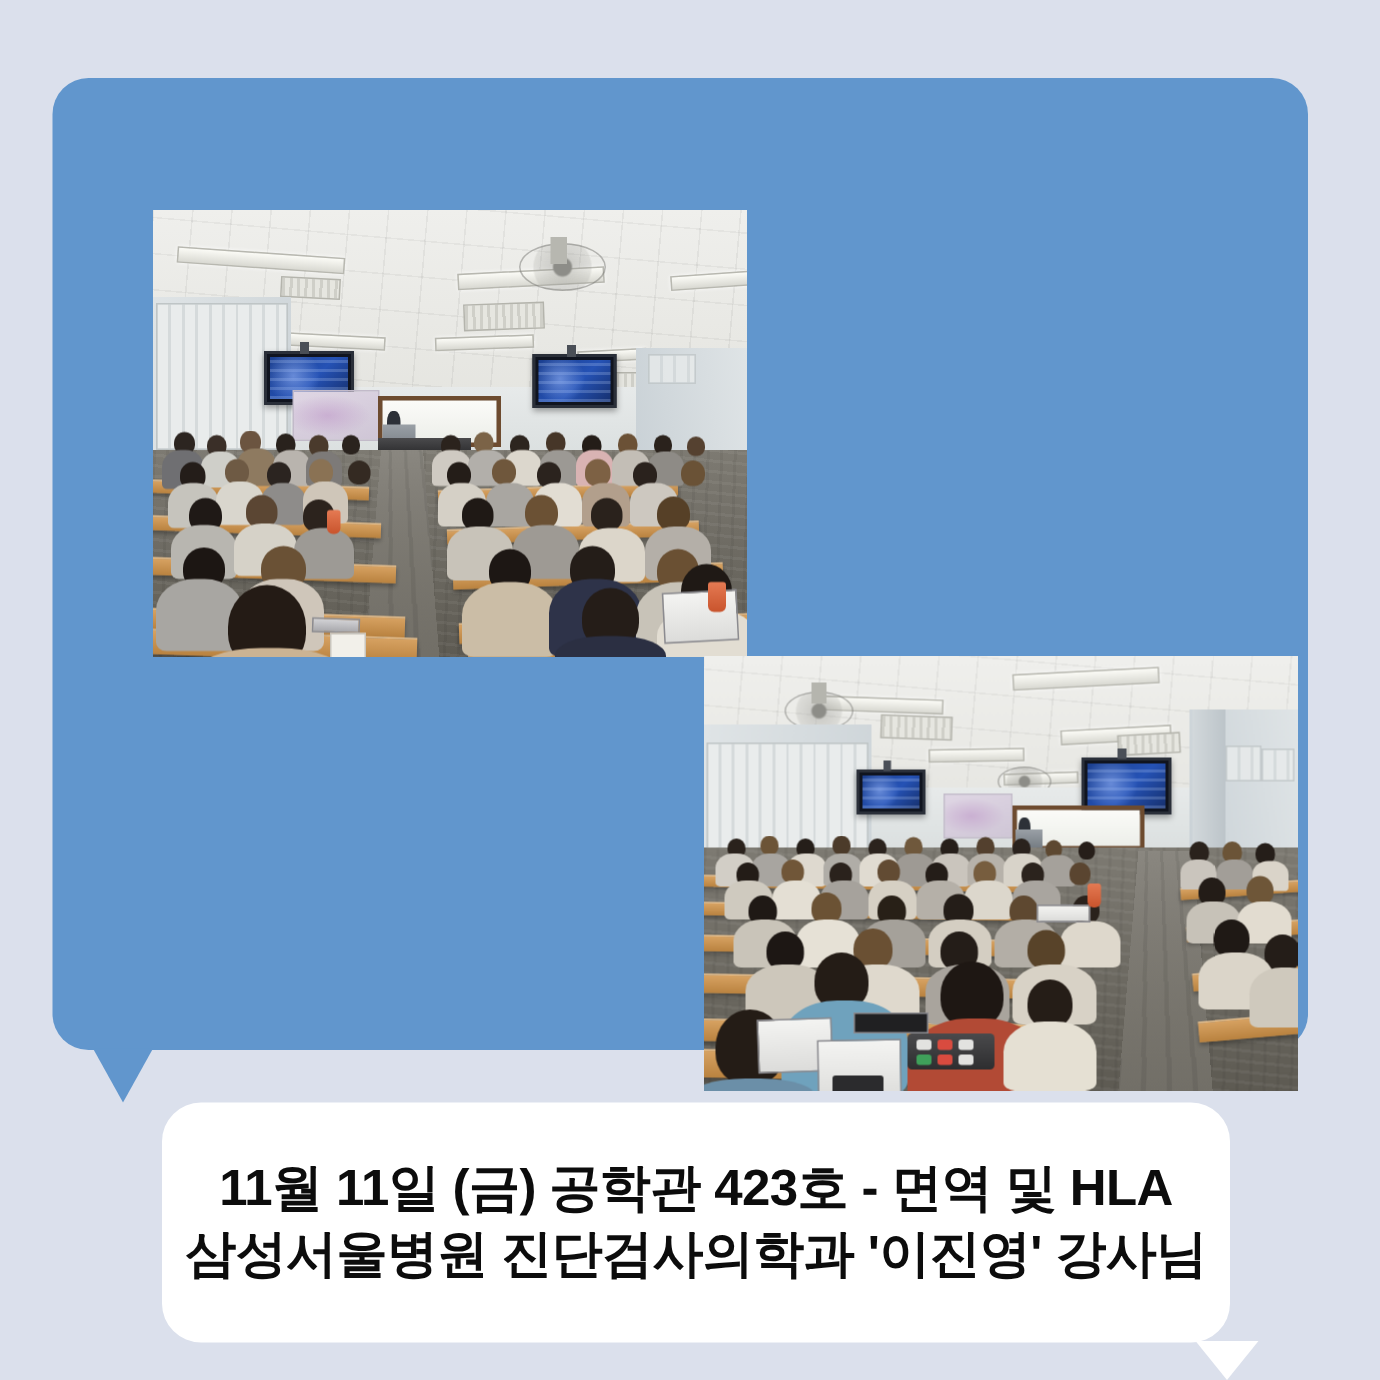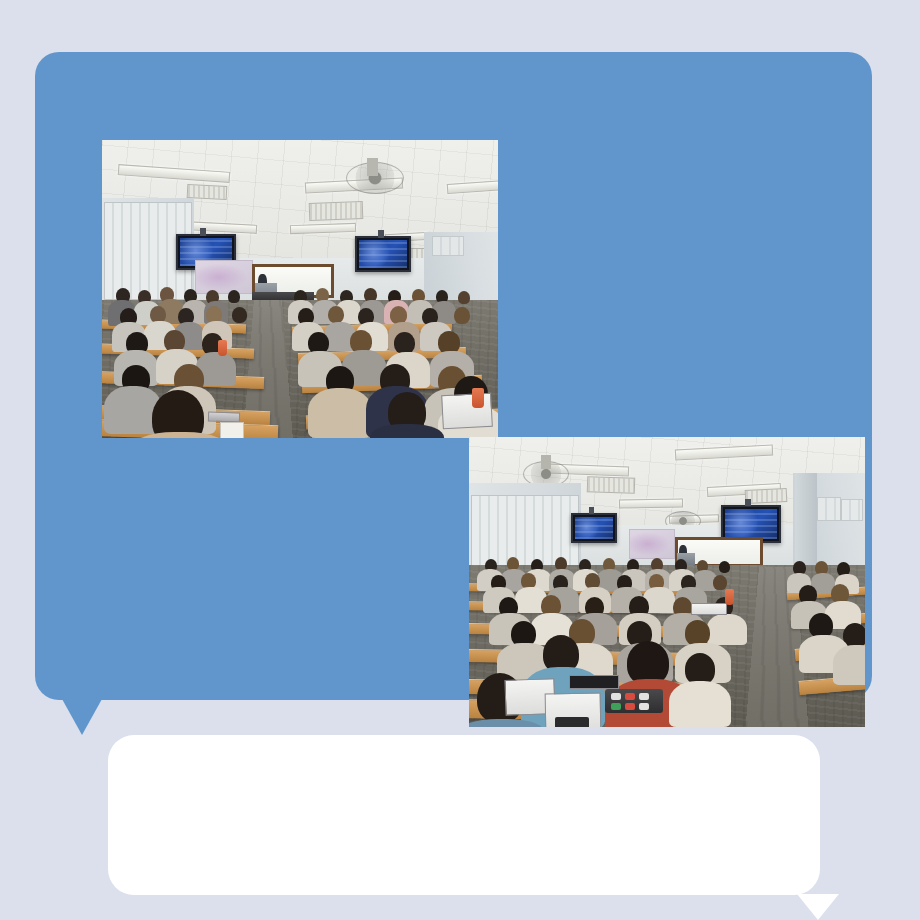--- a/index.html
+++ b/index.html
@@ -535,16 +535,18 @@
         <div class="laptop-screen" style="left:222px; top:166px; width:34px; height:10px;"></div>
         <div class="cup" style="left:256px; top:152px; width:9px; height:16px;"></div>
         <div style="position:absolute;left:86px;top:280px;width:34px;height:14px;background:#2b2b2d;border-radius:2px;"></div>
       </div>
     </div>
 
   </div>
   <div id="blue-bubble-tail"></div>
 
   <div id="caption-bubble">
+    <div class="caption-line">11월 11일 (금) 공학관 423호 - 면역 및 HLA</div>
+    <div class="caption-line">삼성서울병원 진단검사의학과 '이진영' 강사님</div>
   </div>
   <div id="caption-bubble-tail"></div>
 
 </div>
 
 </body></html>

